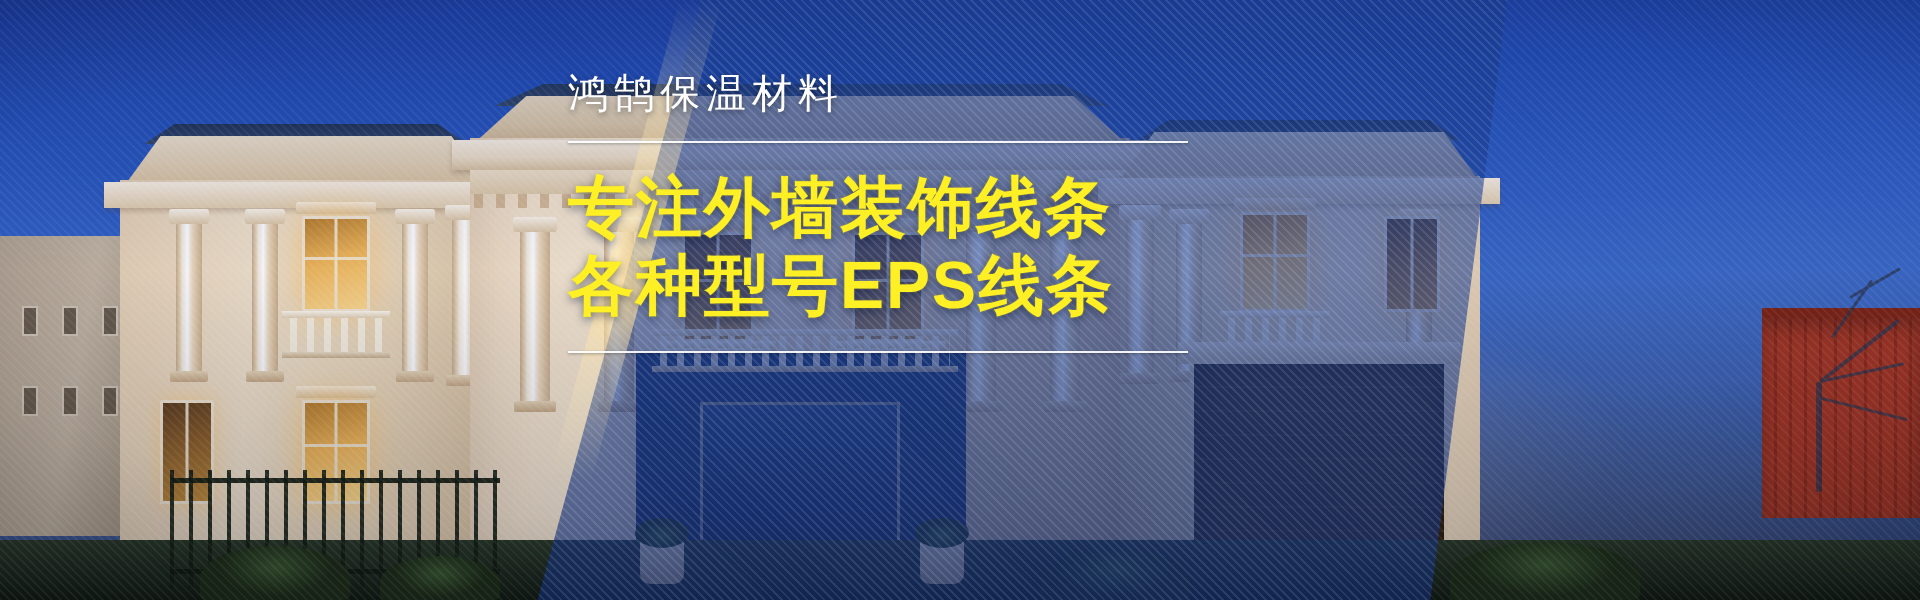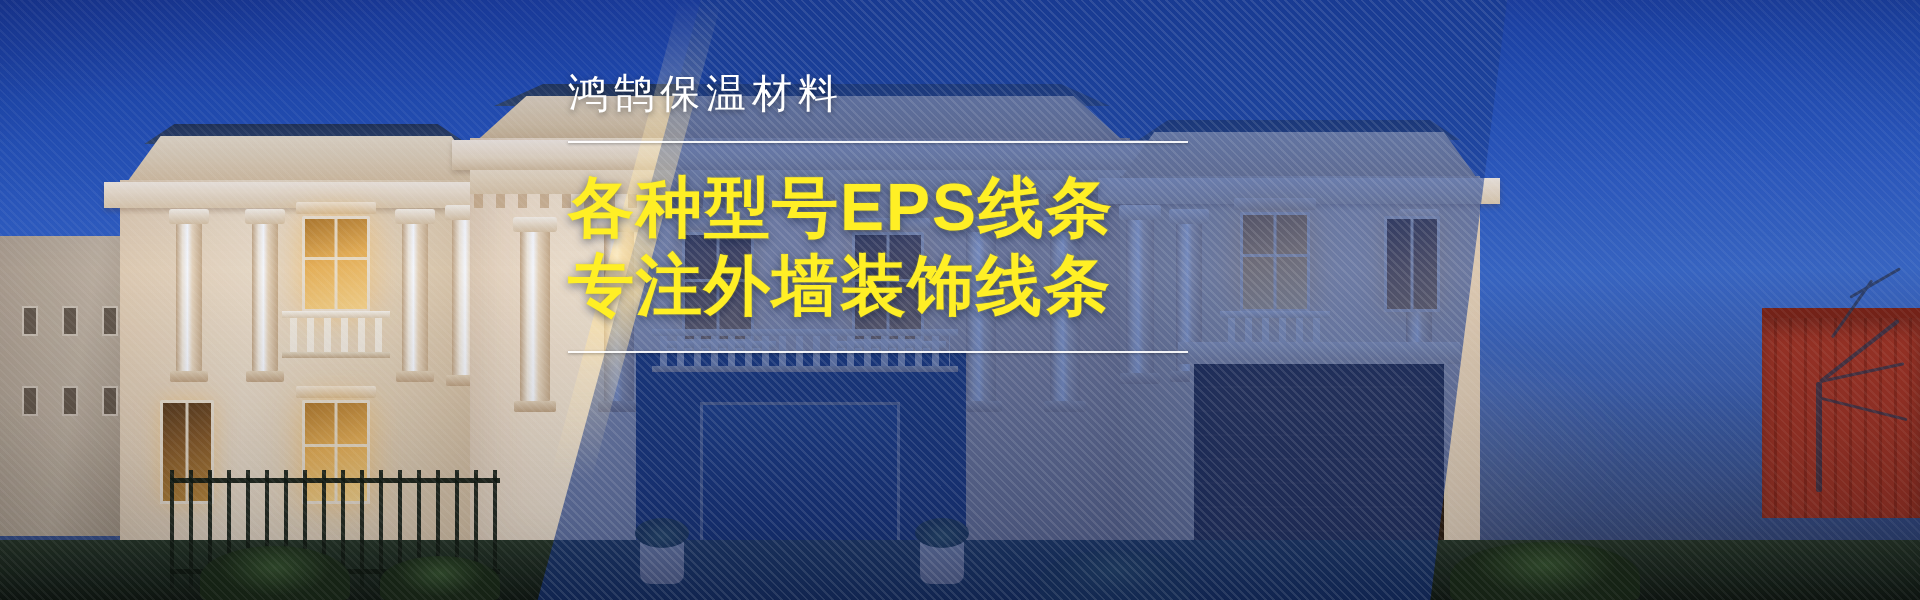--- a/index.html
+++ b/index.html
@@ -480,21 +480,21 @@
   <div class="overlay-hatch"></div>
   <div class="global-hatch"></div>
 
   <div class="content">
 
     <div class="brand">鸿鹄保温材料</div>
 
     <div class="rule top"></div>
 
     <div class="headline">
+      <span class="ln">专注外墙装饰线条</span>
       <span class="ln">各种型号EPS线条</span>
-      <span class="ln">专注外墙装饰线条</span>
     </div>
 
     <div class="rule bottom"></div>
 
 
   </div>
 </div>
 
 </body></html>

